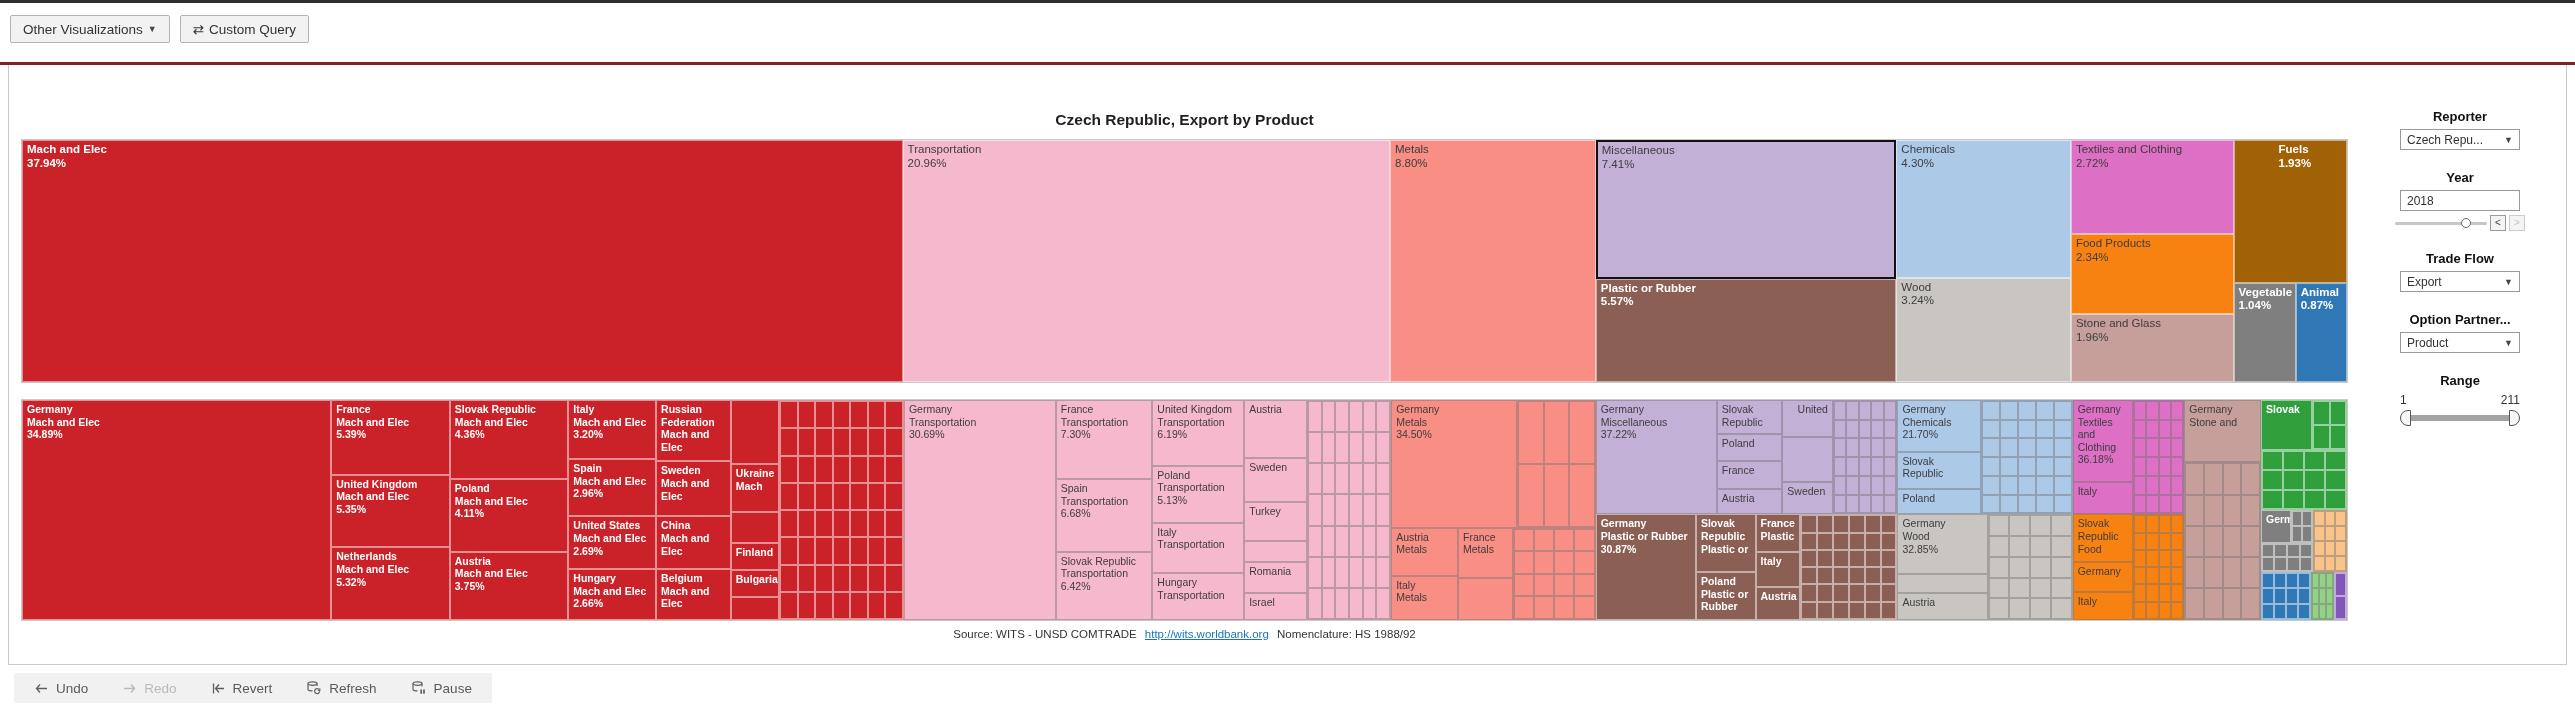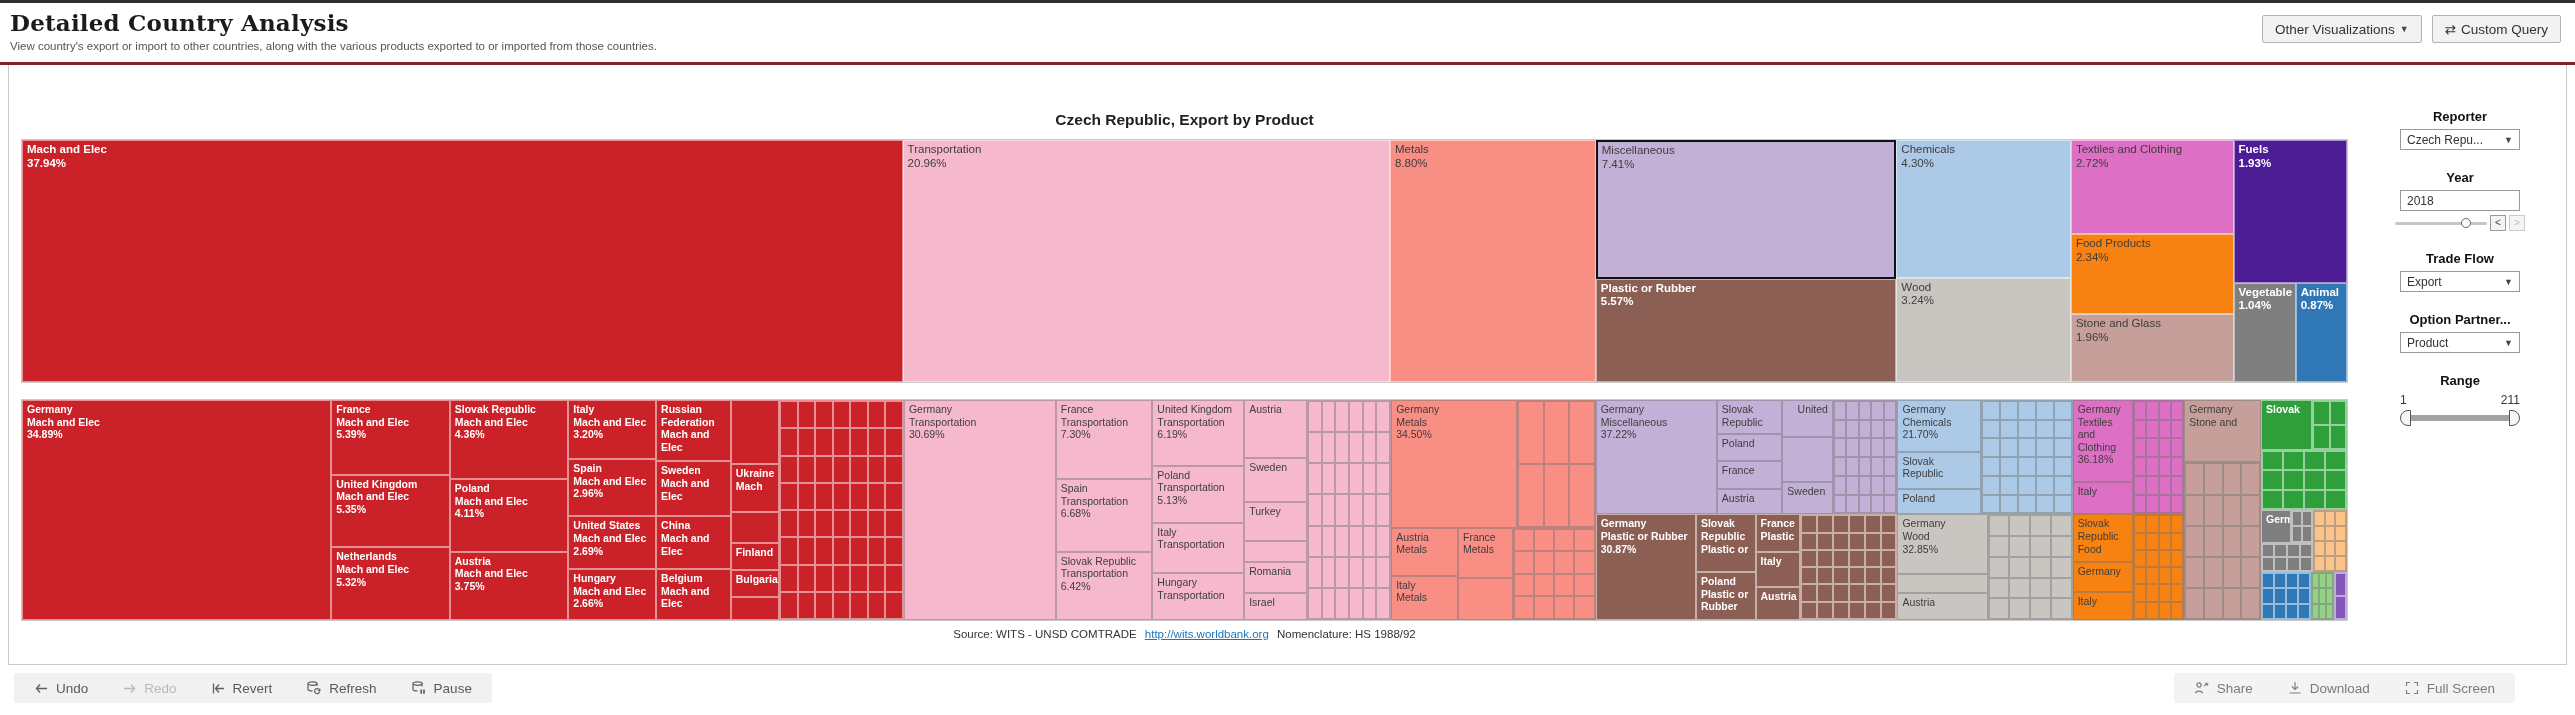--- a/index.html
+++ b/index.html
@@ -50,24 +50,20 @@
   .tb-btn.disabled { color:#b9b9b9; }
   .tb-btn svg { display:block; }
   .tb-right { opacity:.8; }
 </style>
 </head>
 <body>
 
 <div class="top-strip"></div>
 
 <div class="header">
-  <div>
-    <div class="page-title">Detailed Country Analysis</div>
-    <div class="page-sub">View country's export or import to other countries, along with the various products exported to or imported from those countries.</div>
-  </div>
   <div class="hdr-btns">
     <div class="hdr-btn">
       <span>Other Visualizations</span>
       <span class="caret">▼</span>
     </div>
     <div class="hdr-btn">
       <span>⇄</span>
       <span>Custom Query</span>
     </div>
   </div>
@@ -140,21 +136,21 @@
               </div>
             </div>
             <div style="flex: 28 1 0%; min-width: 0px; min-height: 0px; background: rgb(198, 158, 154); border: 1px solid rgba(255, 255, 255, 0.5); overflow: hidden;">
               <div class="cell-label" style="color: rgb(61, 61, 61); font-weight: 400;">
                 <div>Stone and Glass</div>
                 <div>1.96%</div>
               </div>
             </div>
           </div>
           <div style="flex: 4.9 1 0%; min-width: 0px; min-height: 0px; display: flex; flex-direction: column;">
-            <div style="flex: 41 1 0%; min-width: 0px; min-height: 0px; background: #4c1d95; border: 1px solid rgba(255, 255, 255, 0.5); overflow: hidden;">
+            <div style="flex: 41 1 0%; min-width: 0px; min-height: 0px; background: #a16207; border: 1px solid rgba(255, 255, 255, 0.5); overflow: hidden; padding-left: 40px;">
               <div class="cell-label" style="color: rgb(255, 255, 255); font-weight: 600;">
                 <div>Fuels</div>
                 <div>1.93%</div>
               </div>
             </div>
             <div style="flex: 29 1 0%; min-width: 0px; min-height: 0px; display: flex; flex-direction: row;">
               <div style="flex: 55 1 0%; min-width: 0px; min-height: 0px; background: rgb(127, 127, 127); border: 1px solid rgba(255, 255, 255, 0.5); overflow: hidden;">
                 <div class="cell-label" style="color: rgb(255, 255, 255); font-weight: 600;">
                   <div>Vegetable</div>
                   <div>1.04%</div>
@@ -1125,35 +1121,13 @@
     </button>
     <button class="tb-btn">
       <svg width="16" height="16" viewBox="0 0 16 16" fill="none" stroke="#5f5f5f" stroke-width="1.2">
           <ellipse cx="6.5" cy="3.6" rx="4.5" ry="1.7"></ellipse>
           <path d="M2 3.6v5.6c0 .9 2 1.7 4.5 1.7M11 3.6V6.4"></path>
           <path d="M10.2 9.5v4.2M13 9.5v4.2" stroke-width="1.7"></path>
         </svg>
       <span>Pause</span>
     </button>
   </div>
-  <div class="tb-group tb-right">
-    <button class="tb-btn">
-      <svg width="16" height="16" viewBox="0 0 16 16" fill="none" stroke="#5f5f5f" stroke-width="1.2">
-          <circle cx="5" cy="5" r="2.1"></circle>
-          <path d="M1.6 13.2c0-2.8 6.8-2.8 6.8 0"></path>
-          <path d="M10 6l3.6-2.6M13.6 3.4h-2.3M13.6 3.4v2.3"></path>
-        </svg>
-      <span>Share</span>
-    </button>
-    <button class="tb-btn">
-      <svg width="16" height="16" viewBox="0 0 16 16" fill="none" stroke="#5f5f5f" stroke-width="1.2">
-          <path d="M8 2v7M5 6.5l3 3 3-3M2.5 13h11"></path>
-        </svg>
-      <span>Download</span>
-    </button>
-    <button class="tb-btn">
-      <svg width="16" height="16" viewBox="0 0 16 16" fill="none" stroke="#5f5f5f" stroke-width="1.2">
-          <path d="M6 2.5H2.5V6M10 2.5h3.5V6M13.5 10v3.5H10M6 13.5H2.5V10"></path>
-        </svg>
-      <span>Full Screen</span>
-    </button>
-  </div>
 </div>
 
 </body></html>

